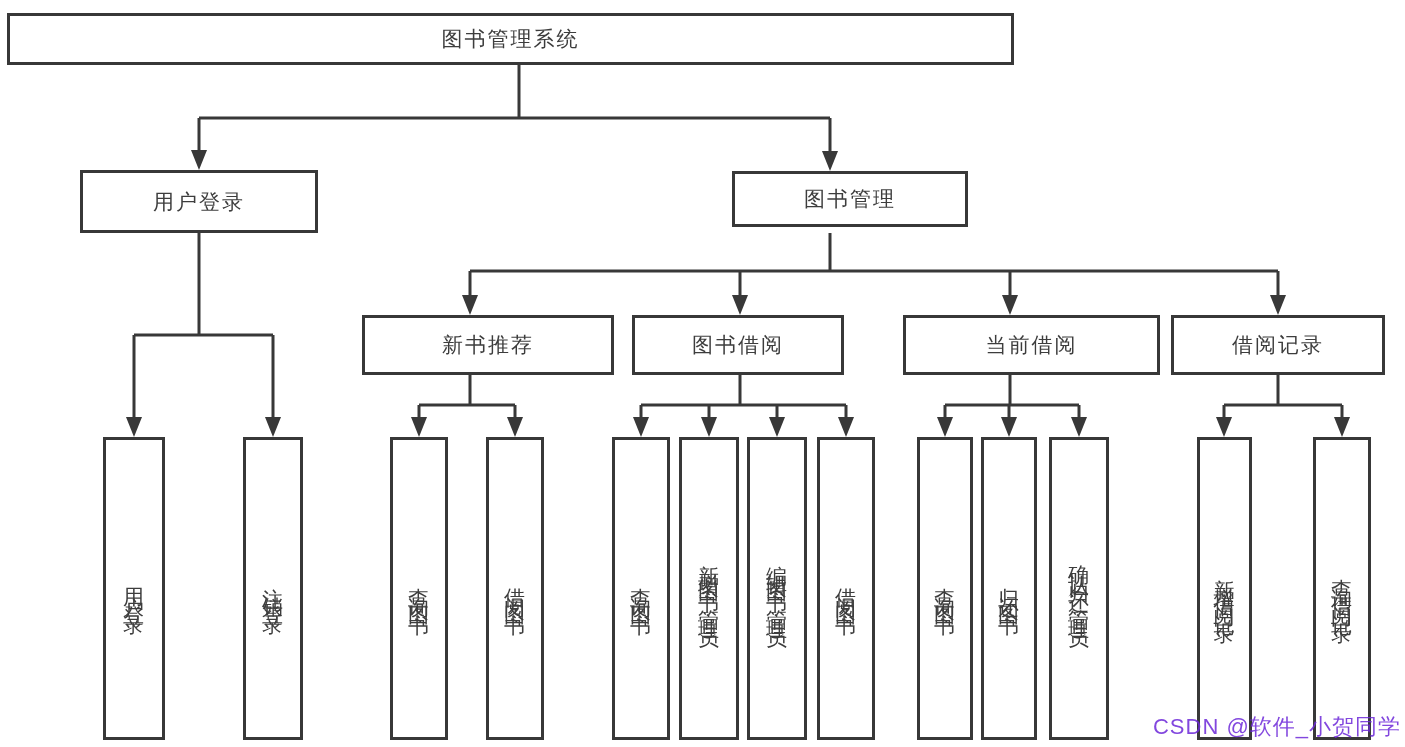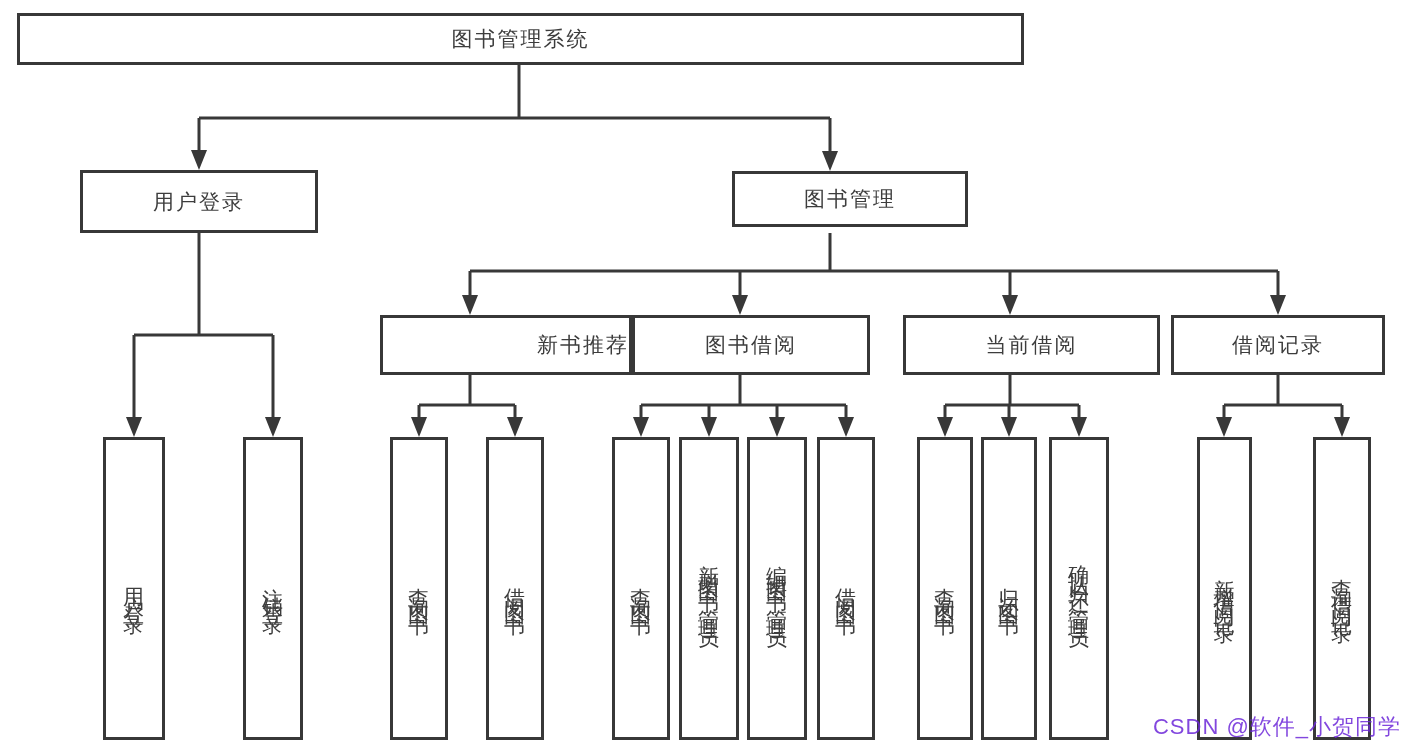--- a/index.html
+++ b/index.html
@@ -12,28 +12,28 @@
     position:absolute; box-sizing:border-box; z-index:2;
     border:3px solid #383838; background:#ffffff; color:#3d3d3d;
     display:flex; align-items:center; justify-content:center;
   }
   .node.h span { font-size:21px; letter-spacing:2px; white-space:nowrap; }
   .node.v span {
     writing-mode:vertical-rl; text-orientation:mixed;
     font-size:21px; letter-spacing:9px; line-height:1;
   }
   
-  #n-root { left:17px;  top:13px;  width:1007px; height:52px; }
+  #n-root { left:7px;  top:13px;  width:1007px; height:52px; }
   
   #n-l2-0 { left:80px;  top:170px; width:238px;  height:63px; }
   #n-l2-1 { left:732px; top:171px; width:236px;  height:56px; }
   
   .l3 { top:315px; height:60px; }
-  #n-l3-0 { left:380px;  width:252px;justify-content:flex-end; }
-  #n-l3-1 { left:632px;  width:238px; }
+  #n-l3-0 { left:362px;  width:252px; }
+  #n-l3-1 { left:632px;  width:212px; }
   #n-l3-2 { left:903px;  width:257px; }
   #n-l3-3 { left:1171px; width:214px; }
   
   .leaf { top:437px; height:303px; }
   #leaf-0  { left:103px;  width:62px; }
   #leaf-1  { left:243px;  width:60px; }
   #leaf-2  { left:390px;  width:58px; }
   #leaf-3  { left:486px;  width:58px; }
   #leaf-4  { left:612px;  width:58px; }
   #leaf-5  { left:679px;  width:60px; }

